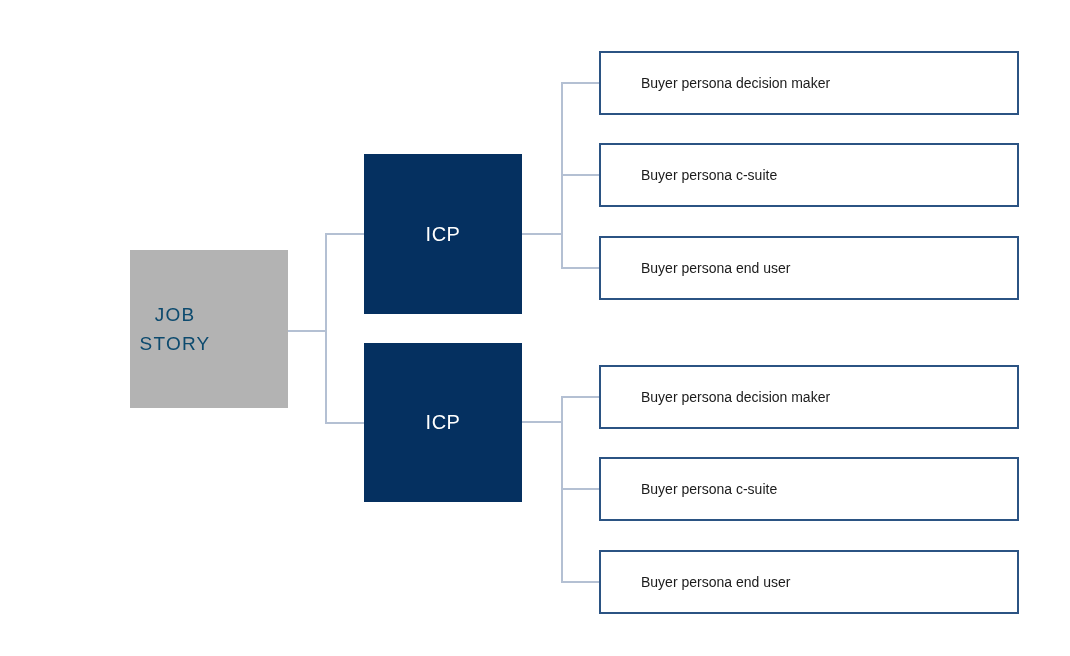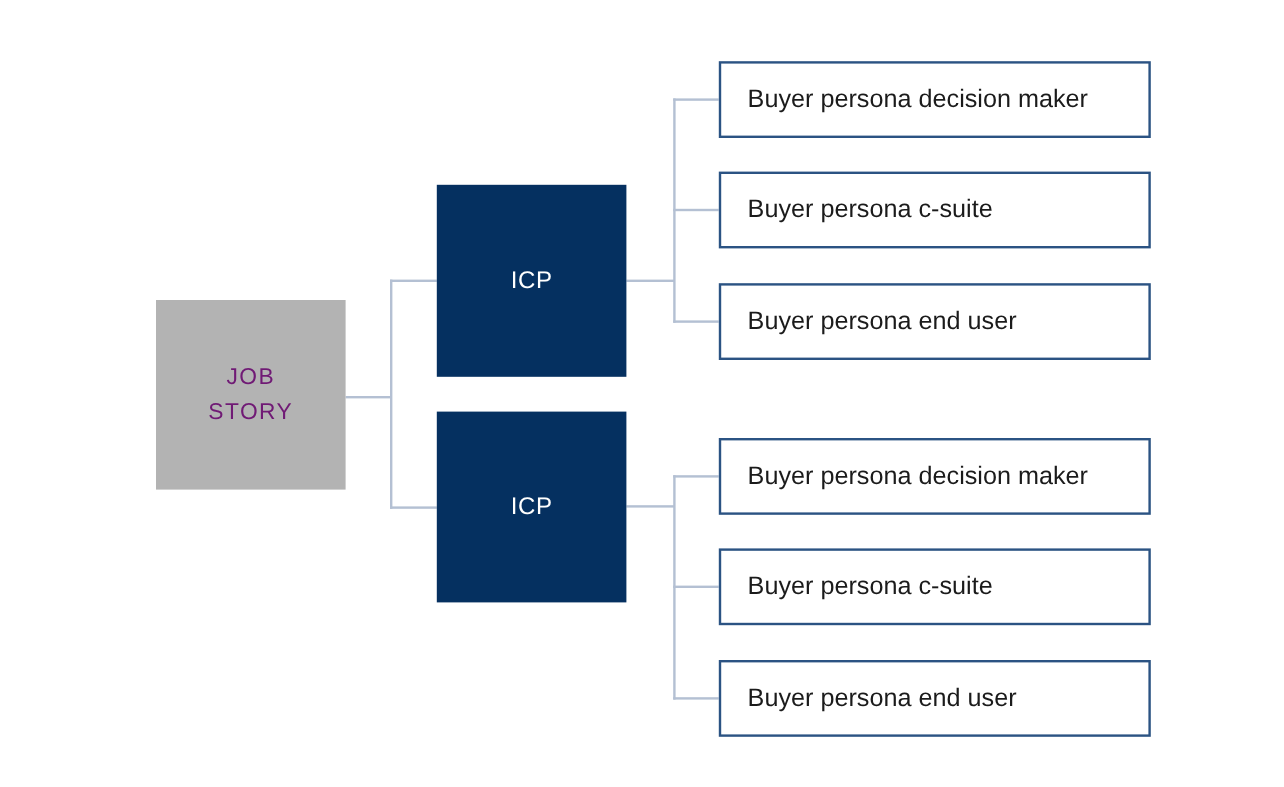--- a/index.html
+++ b/index.html
@@ -27,22 +27,21 @@
   .box {
     position: absolute;
     box-sizing: border-box;
     display: flex;
     align-items: center;
   }
   .box.root {
     left: 130px; top: 250px;
     width: 158px; height: 158px;
     background: #b3b3b3;
-    color: #701a75;
-    justify-content: center;
+    color: #0c4a6e;
     text-align: center;
     font-size: 19px;
     letter-spacing: 1.2px;
     line-height: 1.55;
     font-weight: 500;
   }
   .box.root span { width: 90px; }
   .box.icp {
     left: 364px;
     width: 158px;
@@ -51,26 +50,26 @@
     justify-content: center;
     text-align: left;
     font-size: 20px;
     letter-spacing: 0.5px;
     font-weight: 500;
   }
   .box.icp.icp-1 { top: 154px; height: 160px; }
   .box.icp.icp-2 { top: 343px; height: 159px; }
   .box.persona {
     left: 599px;
-    width: 360px; height: 64px;
+    width: 420px; height: 64px;
     background: #ffffff;
     border: 2px solid #2b5383;
     color: #1b1b1b;
-    font-size: 21px;
-    padding-left: 22px;
+    font-size: 14px;
+    padding-left: 40px;
   }
   .p1 { top: 51px; }
   .p2 { top: 143px; }
   .p3 { top: 236px; }
   .p4 { top: 365px; }
   .p5 { top: 457px; }
   .p6 { top: 550px; }
 </style>
 </head>
 <body>

